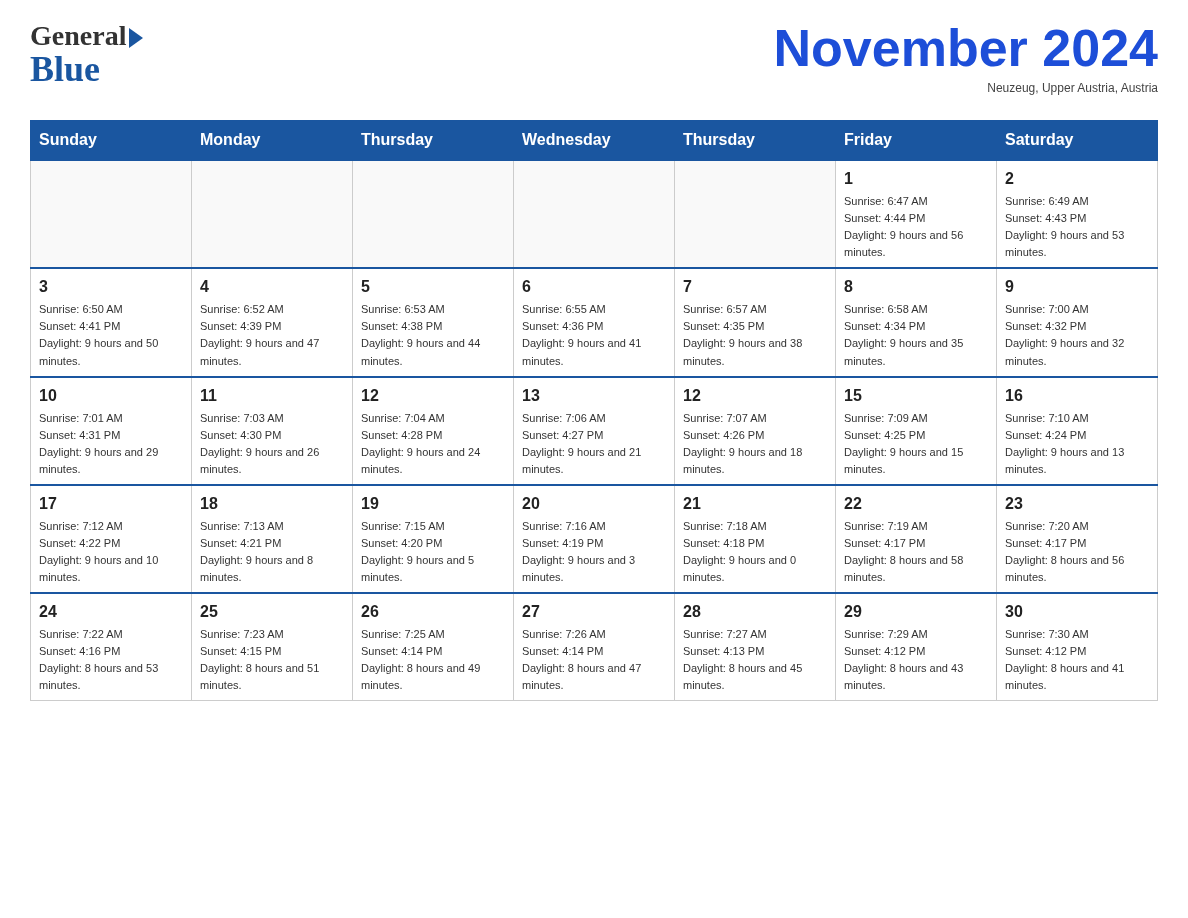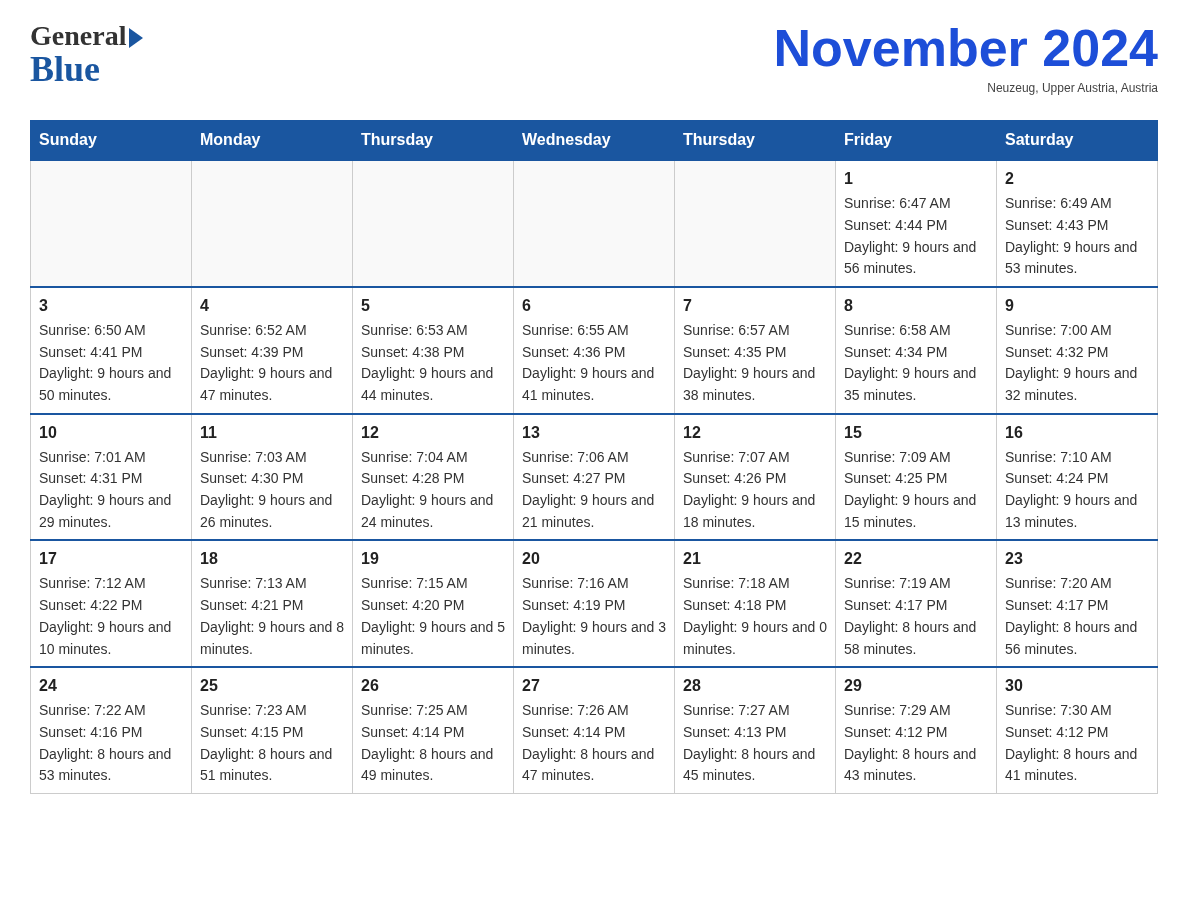--- a/index.html
+++ b/index.html
@@ -64,21 +64,21 @@
       border-top: 2px solid #1a56a0;
     }
     .day-number {
       font-size: 16px;
       font-weight: bold;
       color: #222;
       display: block;
       margin-bottom: 2px;
     }
     .day-info {
-      font-size: 14px;
+      font-size: 11px;
       color: #333;
       line-height: 1.55;
     }
     .empty-cell {
       background: #f9f9f9;
     }
   </style>
 </head>
 <body>
 

